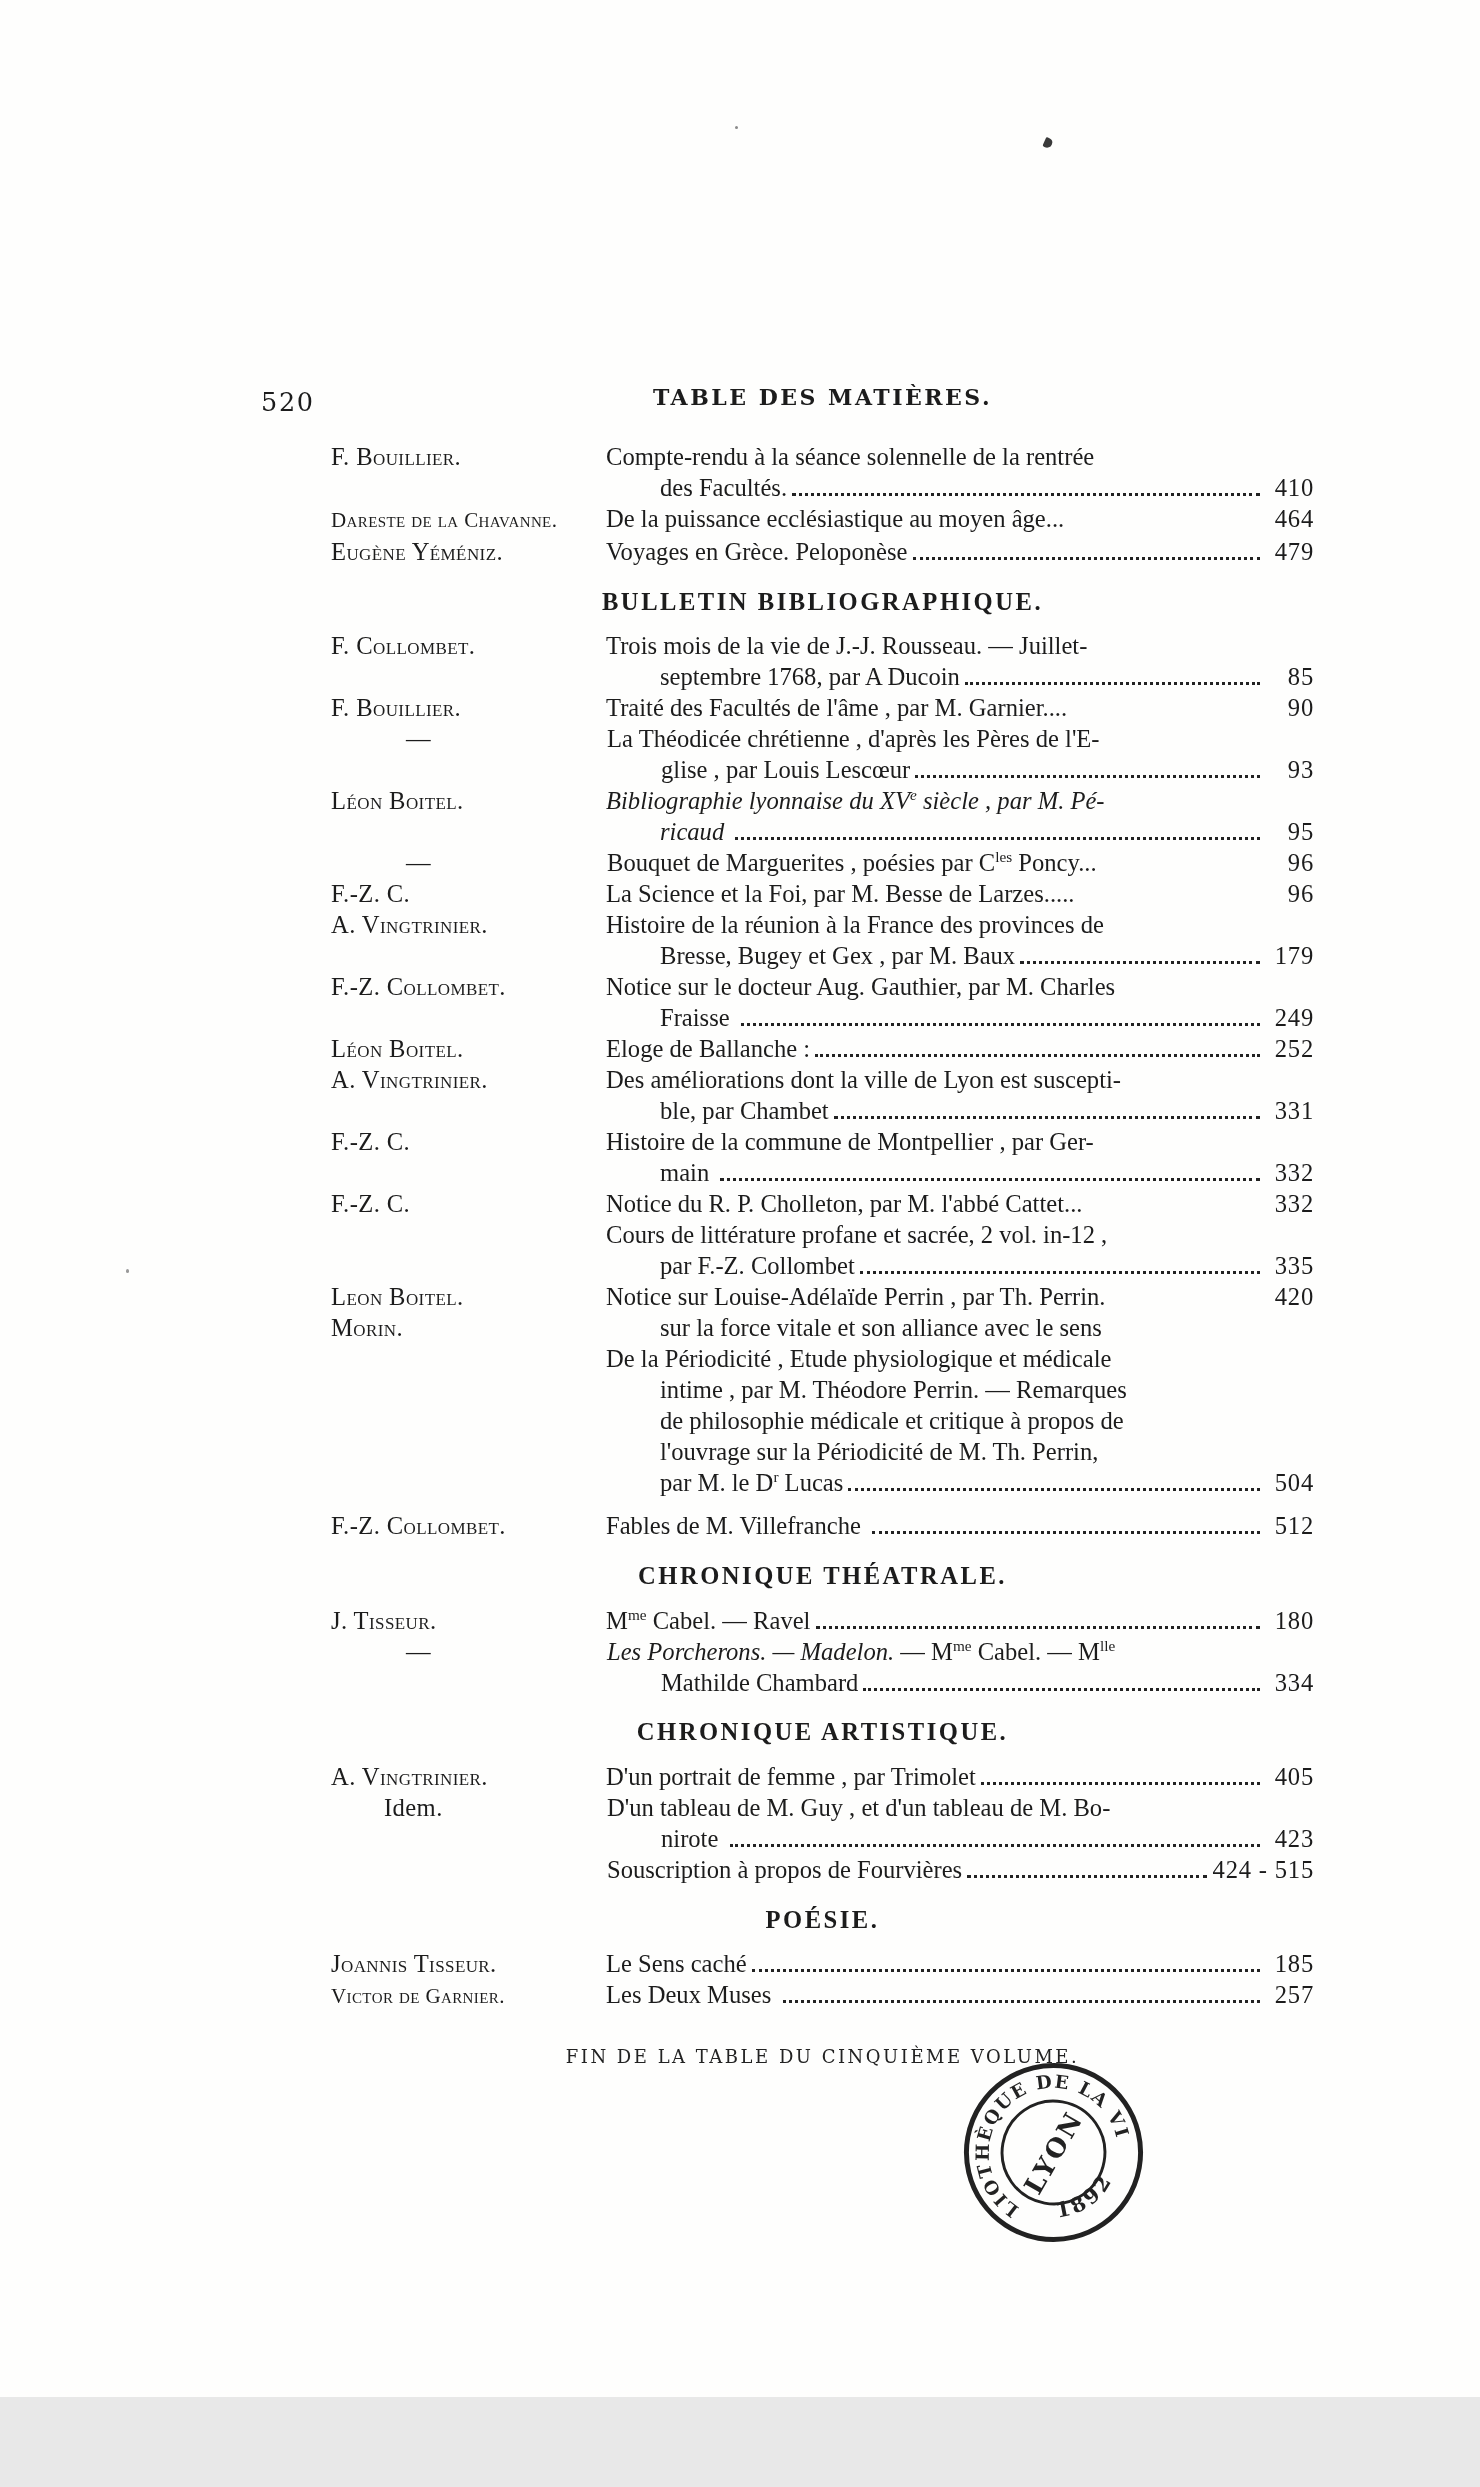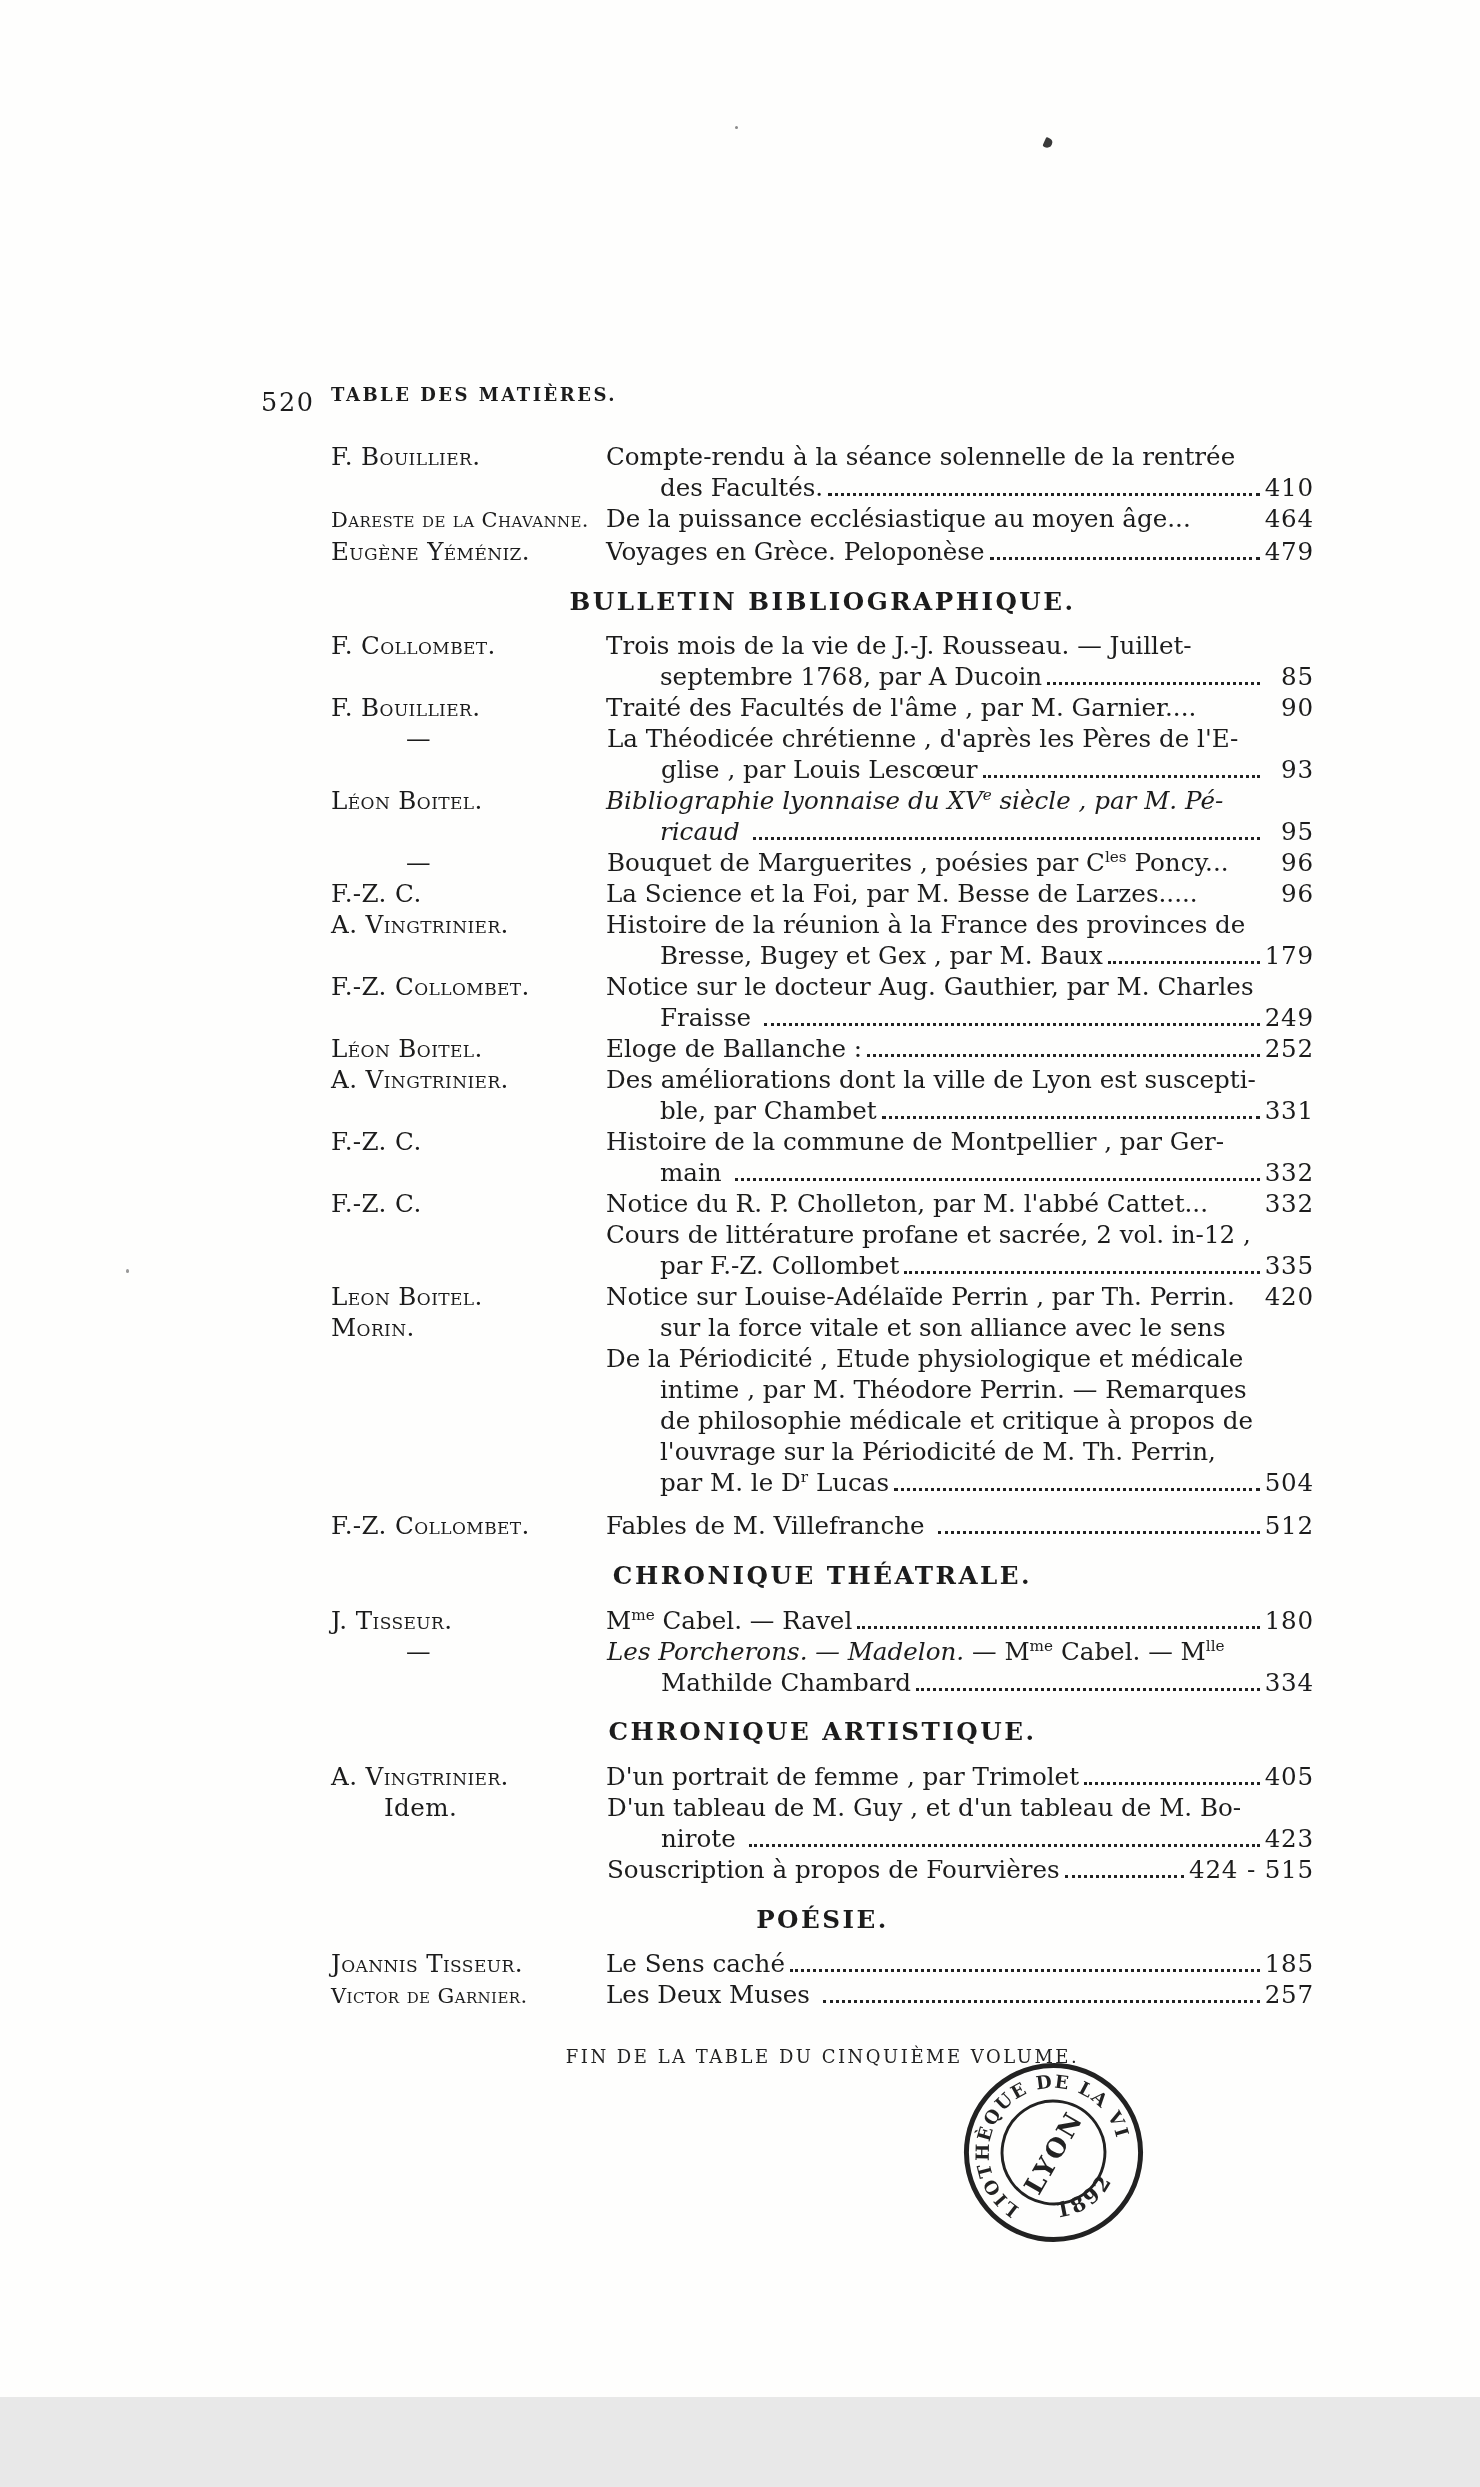--- a/index.html
+++ b/index.html
@@ -8,22 +8,22 @@
     width:1480px;height:2397px;
     background:#fefefd;
     font-family:"DejaVu Serif","Liberation Serif",serif;
     color:#1c1c1c;
     overflow:hidden;
     padding-left:8px;
   }
   .content{position:absolute;left:331px;top:384px;width:983px;}
   .header{position:relative;height:42px;}
   .pagenum{position:absolute;left:-70px;top:3.4px;font-size:25.5px;letter-spacing:1.7px;}
-  .title{display:block;text-align:left;font-size:18px;font-weight:bold;letter-spacing:2.5px;}
-  .toc{margin-top:15.3px;font-size:24.6px;line-height:31px;}
+  .title{display:block;text-align:center;font-size:22px;font-weight:bold;letter-spacing:2.5px;}
+  .toc{margin-top:15.3px;font-size:24.6px;line-height:31px;font-family:Liberation Serif, serif;}
   .section{text-align:center;font-weight:bold;font-size:24.6px;letter-spacing:2.5px;margin:18.7px 0 13.6px;}
   .row{display:flex;align-items:flex-start;}
   .row.gap{margin-top:12px;}
   .author{width:239px;flex:none;font-variant:small-caps;letter-spacing:0.4px;white-space:nowrap;}
   .author.small{font-size:21px;line-height:31px;padding-top:1.7px;}
   .author.dash{padding-left:75px;width:165px;}
   .author.idem{padding-left:53px;width:187px;font-variant:normal;}
   .entry{flex:1;min-width:0;}
   .line{display:flex;align-items:baseline;}
   .line.ind{padding-left:54px;}

